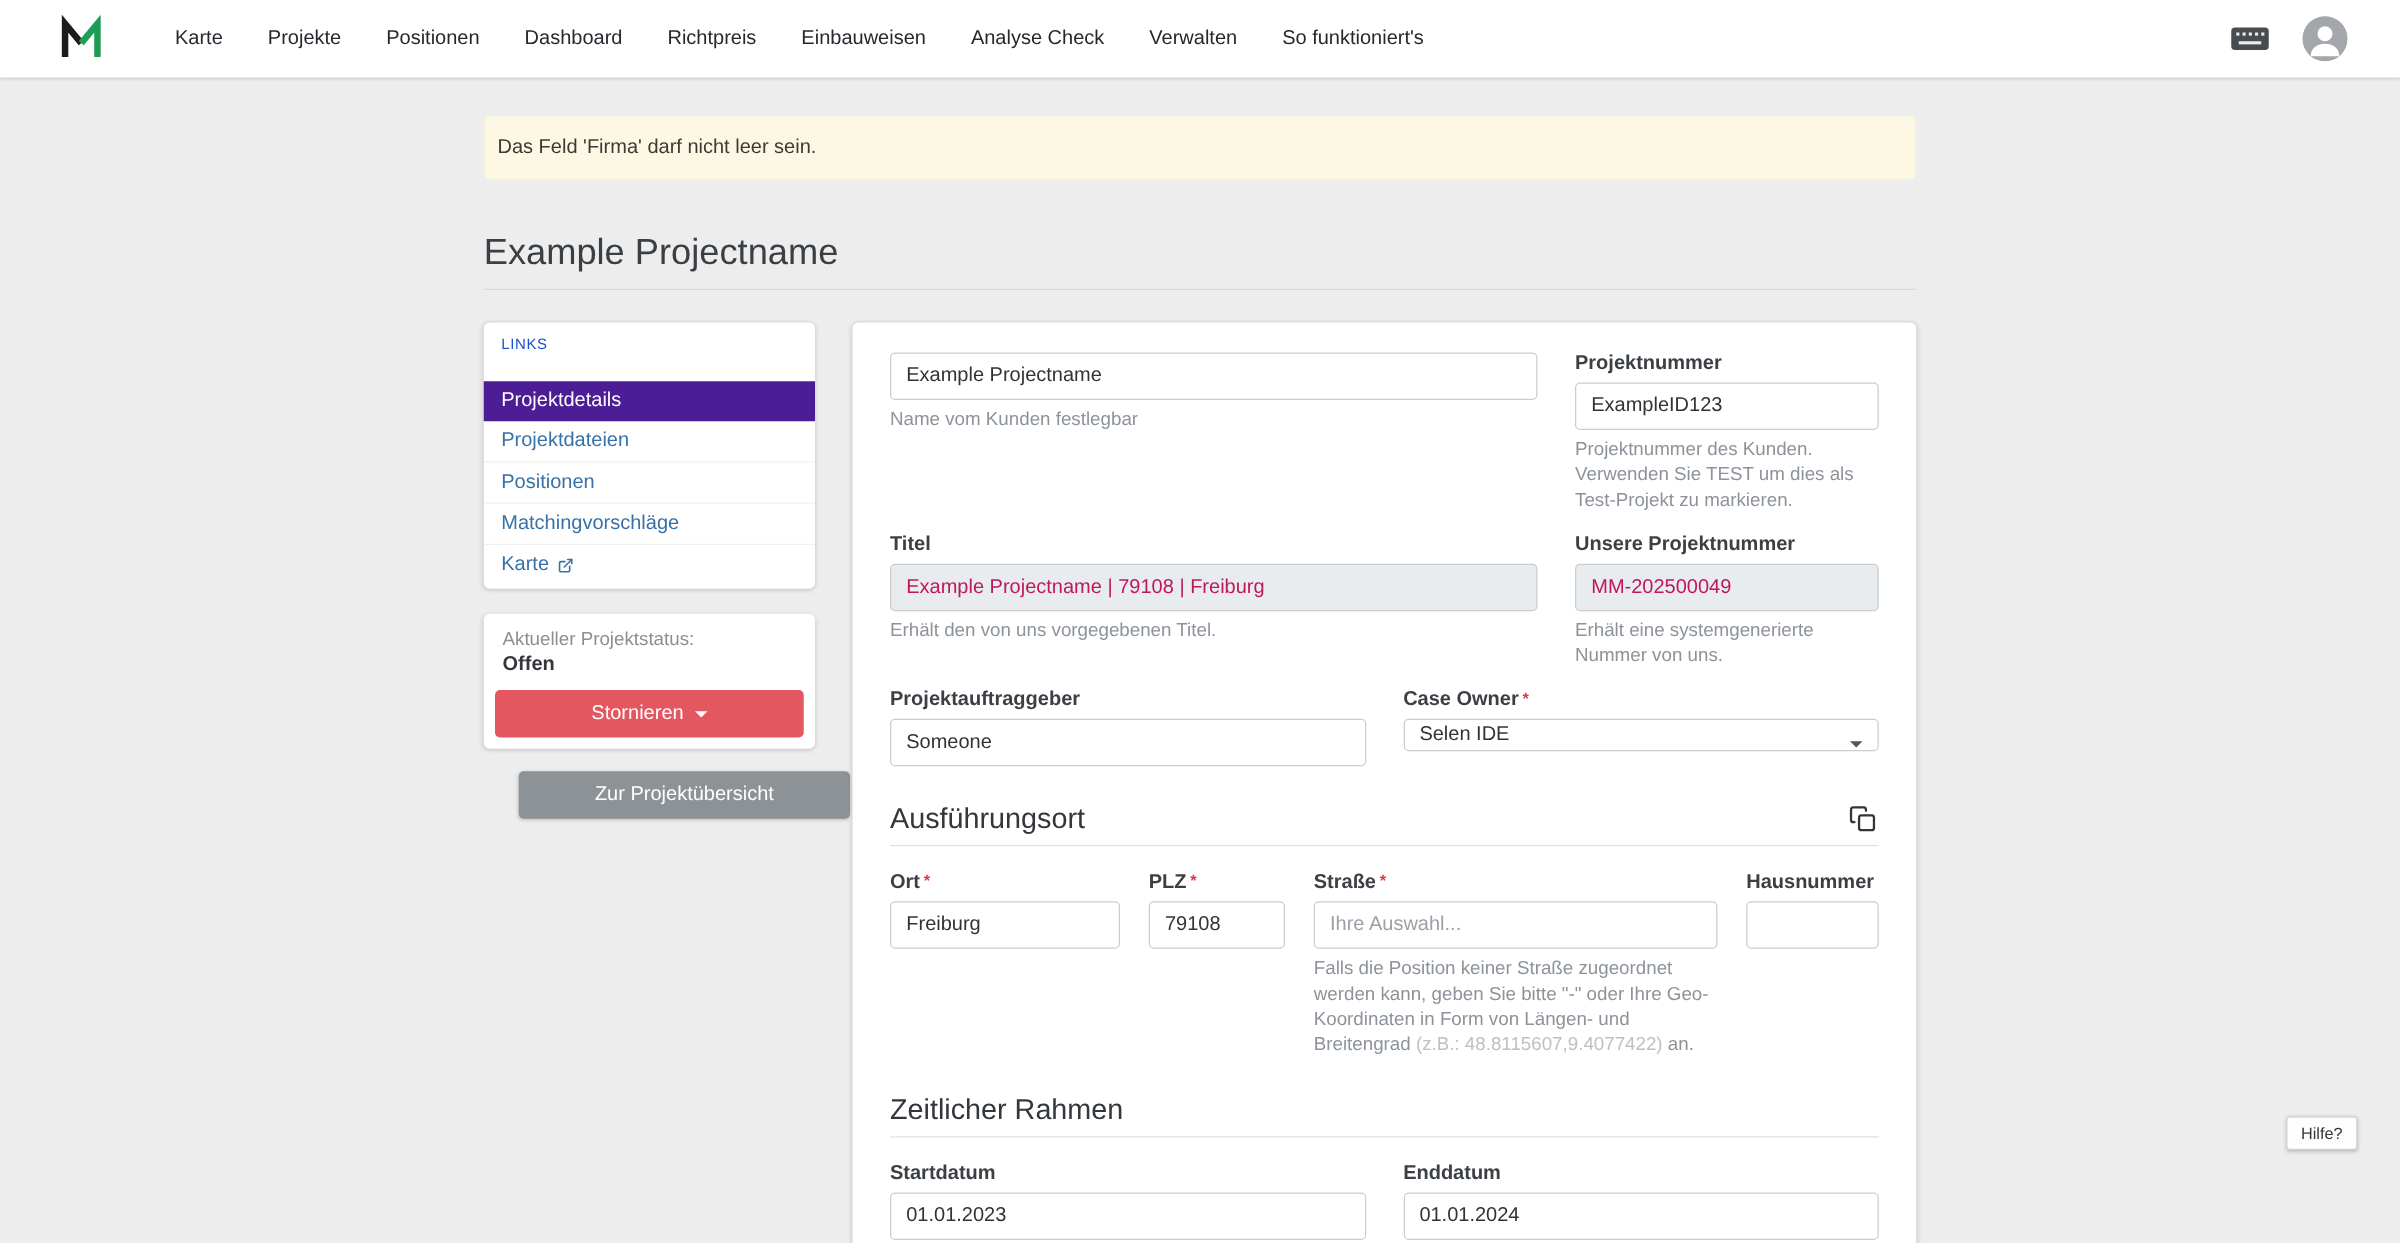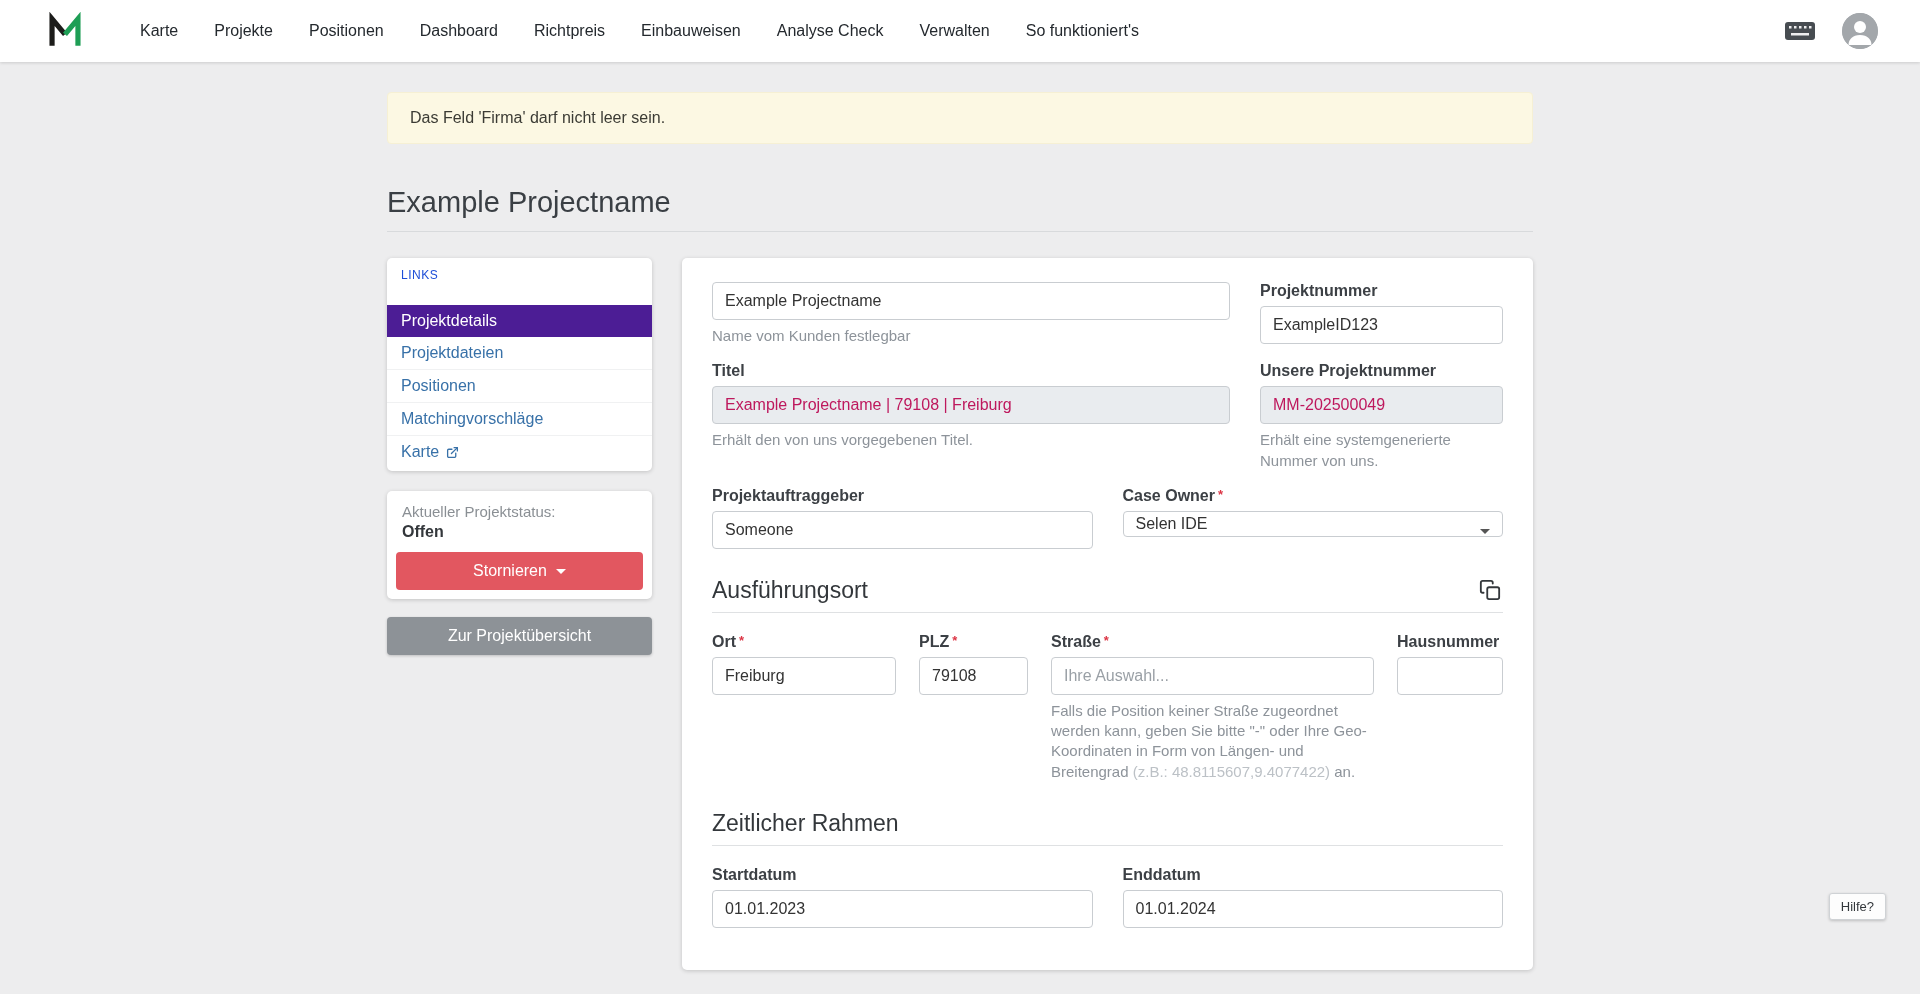--- a/index.html
+++ b/index.html
@@ -24,21 +24,21 @@
   .nav-links { display:flex; align-items:center; gap:36px; }
   .nav-link { color:#24292e; text-decoration:none; font-size:16px; font-weight:500; cursor:pointer; white-space:nowrap; }
   .nav-right { margin-left:auto; display:flex; align-items:center; gap:26px; }
   .nav-icon { display:flex; cursor:pointer; }
   .avatar { width:36px; height:36px; border-radius:50%; background:#a3a7ab; display:flex; align-items:center; justify-content:center; overflow:hidden; cursor:pointer; }
   
   .page { flex:1; }
   .container { width:1146px; margin:0 auto; }
   .alert {
     margin-top:30px; background:#fcf8e3; border:1px solid #f6f0d4;
-    border-radius:4px; padding:16px 22px; font-size:16px; color:#3b3b34;
+    border-radius:4px; padding:16px 10px; font-size:16px; color:#3b3b34;
   }
   .page-title { font-size:29px; font-weight:500; color:#3a3f44; margin:42px 0 12px; }
   hr.title-rule { border:0; border-top:1px solid #d8dadc; margin:0 0 26px; }
   .layout-row { display:flex; gap:30px; align-items:flex-start; padding-bottom:30px; }
   .left-col { width:265px; flex:none; }
   .main-col { flex:1; }
   .card { background:#fff; border-radius:5px; box-shadow:0 1px 4px rgba(0,0,0,.18); }
   
   .links-header { padding:10px 14px 23px; font-size:12px; color:#1d4ed8; letter-spacing:.5px; }
   .side-item {
@@ -52,21 +52,21 @@
   .status-card { margin-top:20px; padding:12px 9px 9px; }
   .status-label { font-size:15px; color:#8a8f94; padding:0 6px; }
   .status-value { font-size:16px; font-weight:bold; color:#33373b; padding:3px 6px 11px; }
   .btn-danger {
     width:100%; height:38px; background:#e25760; color:#fff; border:none; border-radius:4px;
     font-size:16px; font-family:inherit; display:flex; align-items:center; justify-content:center; gap:9px; cursor:pointer;
   }
   .caret-down { width:0; height:0; border-left:5px solid transparent; border-right:5px solid transparent; border-top:5px solid #fff; }
   .btn-overview {
     margin-top:18px; width:100%; height:38px; background:#8d9297; color:#fff; border:none;
-    border-radius:4px; font-size:16px; font-family:inherit; cursor:pointer; box-shadow:0 1px 3px rgba(0,0,0,.2);
+    border-radius:4px; font-size:16px; font-family:inherit; cursor:pointer; box-shadow:0 1px 3px rgba(0,0,0,.2);margin-left:28px;
   }
   
   .form-card { padding:24px 30px 30px; }
   .form-row { display:grid; column-gap:30px; margin-bottom:16px; }
   .row-a { grid-template-columns:1fr 243px; }
   .row-b { grid-template-columns:1fr 1fr; }
   .row-c { grid-template-columns:184px 109px 323px 1fr; column-gap:23px; margin-bottom:26px; }
   .row-last { margin-bottom:12px; }
   label.f-label { display:block; font-size:16px; font-weight:600; color:#3c4045; margin-bottom:6px; }
   .req { color:#dc3545; font-size:13px; vertical-align:top; margin-left:3px; font-weight:700; }
@@ -190,20 +190,21 @@
           <div class="form-row row-a">
             <div class="field">
               <input class="form-control" value="Example Projectname" style="">
               <div class="help">Name vom Kunden festlegbar</div>
             </div>
             <div class="field">
               <label class="f-label">
                 <span>Projektnummer</span>
               </label>
               <input class="form-control" value="ExampleID123" style="">
+              <div class="help">Projektnummer des Kunden. Verwenden Sie TEST um dies als Test-Projekt zu markieren.</div>
             </div>
           </div>
 
           <div class="form-row row-a">
             <div class="field">
               <label class="f-label">
                 <span>Titel</span>
               </label>
               <input class="form-control" disabled="" value="Example Projectname | 79108 | Freiburg" style="">
               <div class="help">Erhält den von uns vorgegebenen Titel.</div>

